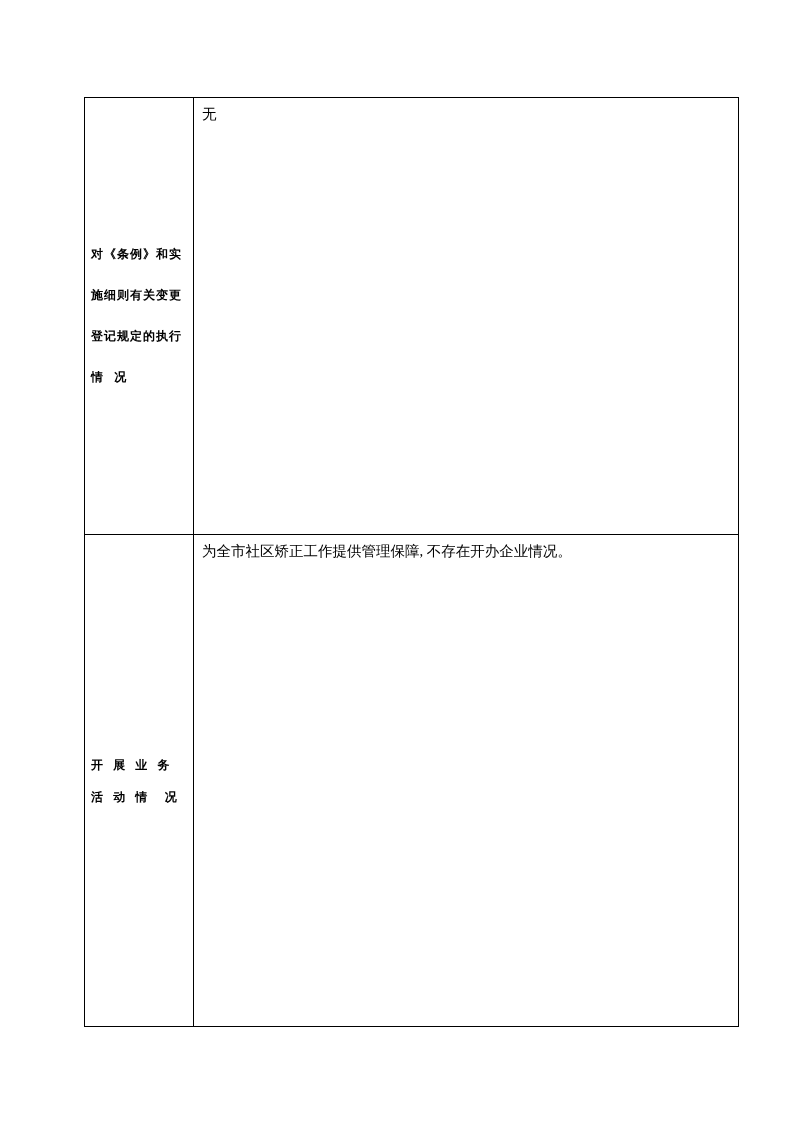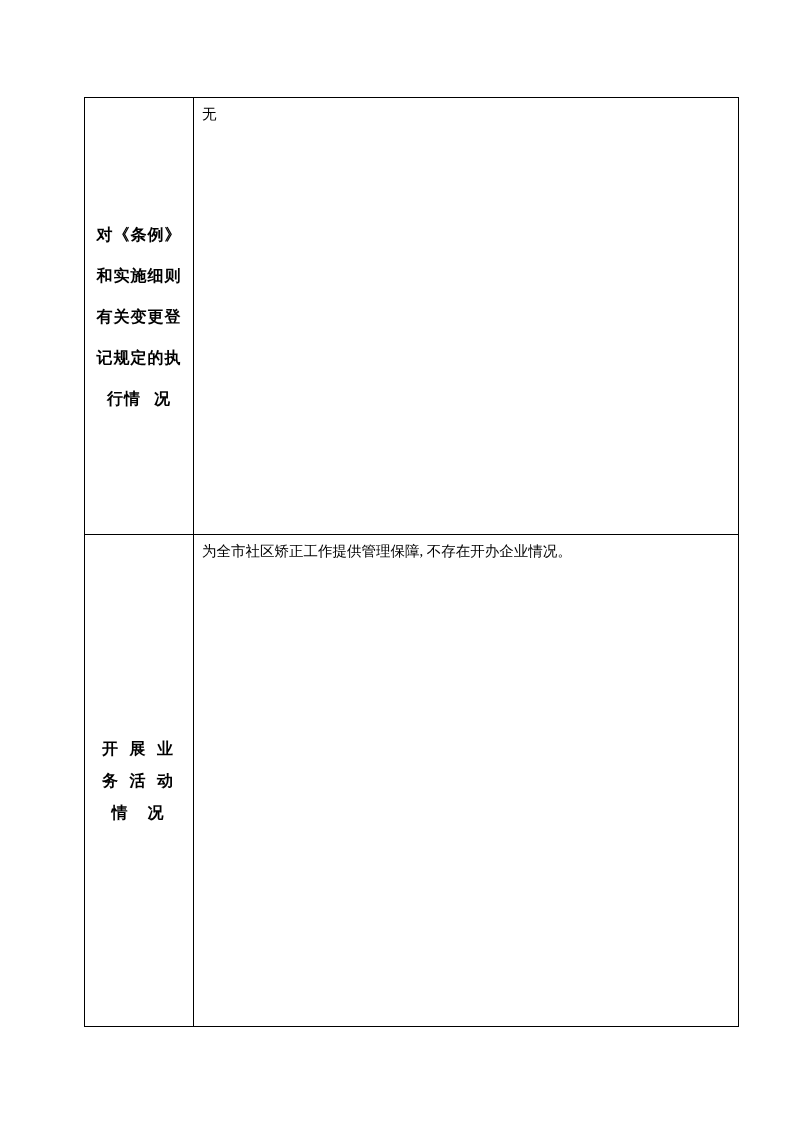--- a/index.html
+++ b/index.html
@@ -45,24 +45,24 @@
     padding: 0 6px;
   }
   td.content-cell {
     width: 528px;
     padding: 6px 8px 0 8px;
   }
 
   .label-text {
     font-family: "DejaVu Serif", "Liberation Serif", serif;
     font-weight: bold;
-    font-size: 16px;
+    font-size: 12px;
     line-height: 41px;
     letter-spacing: 1px;
-    text-align: center;
+    text-align: left;
     white-space: pre-wrap;
   }
   .label-text.spread {
     line-height: 32px;
     letter-spacing: 3px;
   }
 
   .content-text {
     font-family: "Liberation Serif", "DejaVu Serif", serif;
     font-size: 14.5px;

